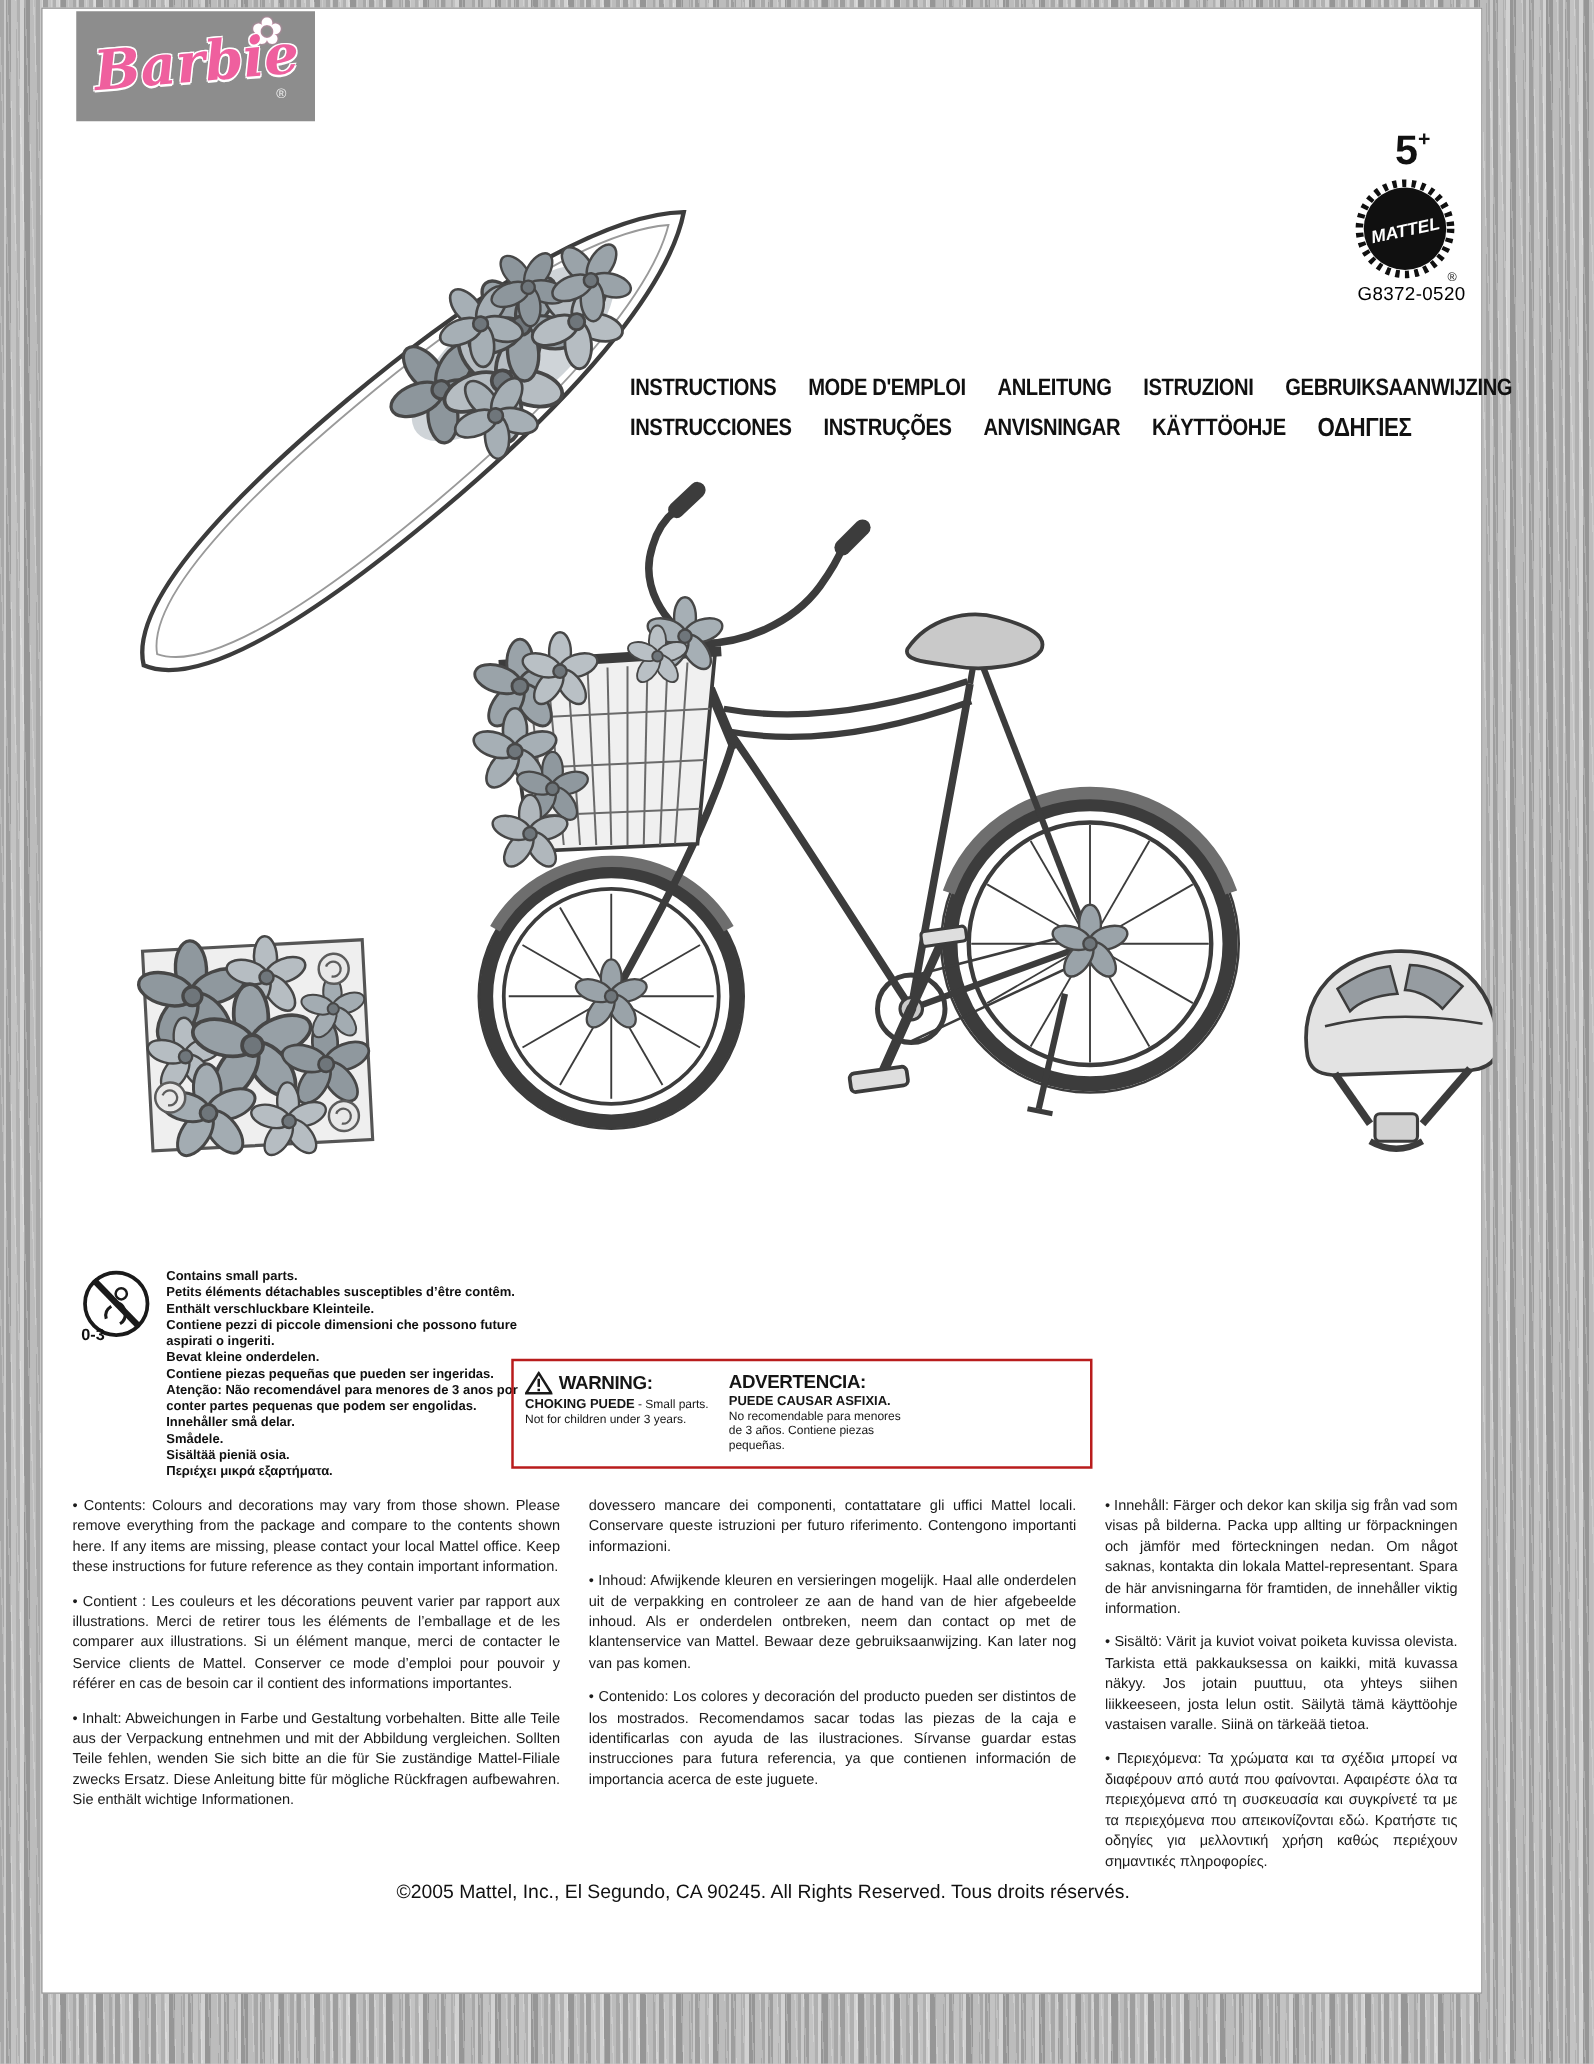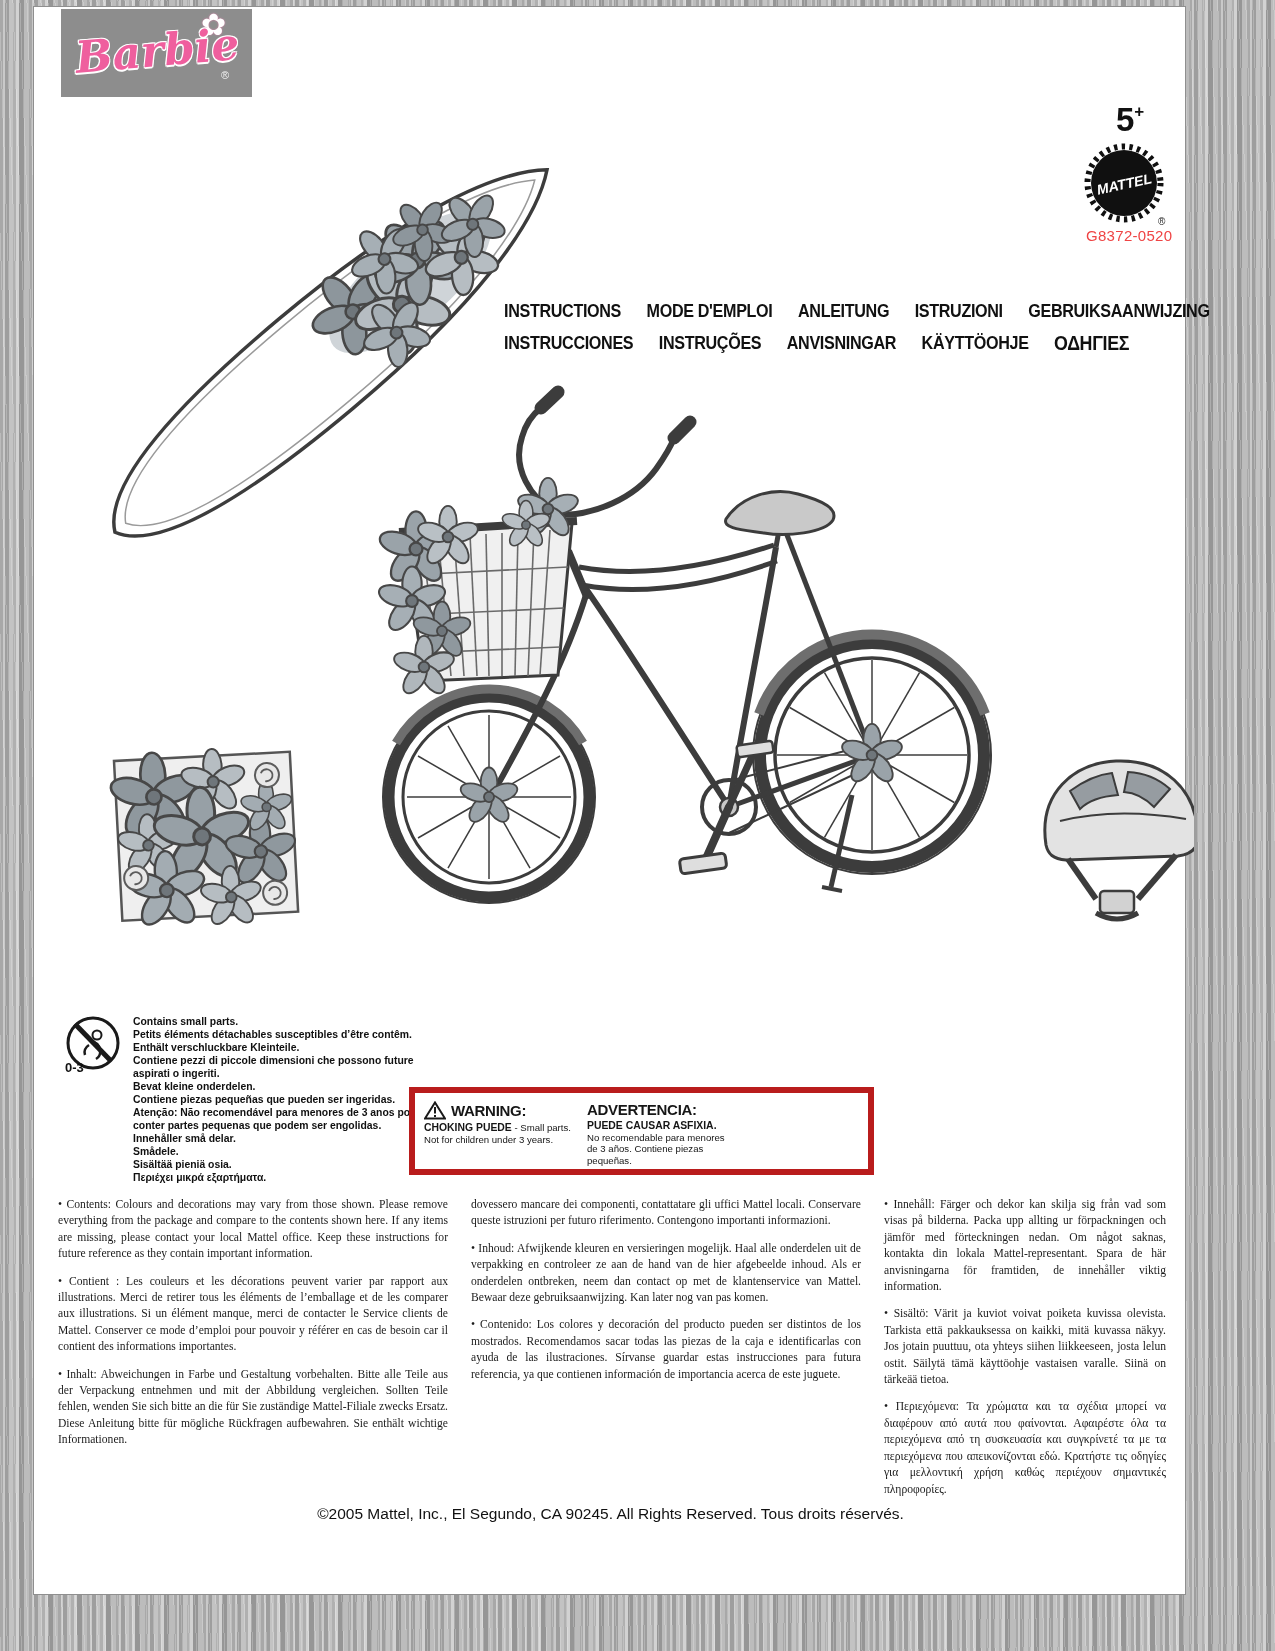--- a/index.html
+++ b/index.html
@@ -32,49 +32,49 @@
     text-shadow:1px 1px 0 #fff,-1px -1px 0 #fff,1px -1px 0 #fff,-1px 1px 0 #fff,0 2px 0 #fff;
   }
   .barbie-reg { position:absolute; left:160px; top:60px; color:#f3f3f3; font-size:11px; }
   .barbie-flower { position:absolute; left:140px; top:-2px; color:#ffffff; font-size:30px;
     text-shadow:0 0 2px #e886b4; }
 
   
   .age { position:absolute; left:1082px; top:94px; font-size:33px; font-weight:bold; color:#111; }
   .age sup { font-size:17px; vertical-align:14px; }
   .mattel-seal { position:absolute; left:1050px; top:136px; }
-  .code { position:absolute; left:1052px; top:220px; font-size:15px; color:#ef4444; letter-spacing:.3px; }
+  .code { position:absolute; left:1052px; top:220px; font-size:15px; color:#000000; letter-spacing:.3px; }
 
   
   .title { position:absolute; left:470px; top:288px; width:660px; }
   .title-line { display:flex; gap:0 30px; font-weight:bold; font-size:19px; line-height:32px;
     letter-spacing:-0.4px; white-space:nowrap; transform:scaleX(.85); transform-origin:left; color:#111; }
   .title-line span { display:inline-block; }
   .title-line.l2 span:last-child { font-size:21px; }
 
   .art { position:absolute; left:40px; top:140px; }
 
   
   .choke { position:absolute; left:27px; top:1008px; display:flex; gap:8px; }
   .choke-lines { width:292px; font-size:10.4px; font-weight:bold; line-height:13px; color:#101010; }
 
   
   .warnbox {
     position:absolute; left:375px; top:1080px; width:465px; height:88px;
-    border:6px solid #b91c1c; display:flex; gap:13px; padding:8px 9px 6px 9px;
+    border:2px solid #b91c1c; display:flex; gap:13px; padding:8px 9px 6px 9px;
   }
   .warn-col { color:#161616; }
   .warn-en { width:150px; } .warn-es { width:138px; } .warn-fr { width:150px; }
   .warn-title-row { display:flex; align-items:center; gap:5px; margin-bottom:2px; }
   .warn-title { font-size:15px; font-weight:bold; letter-spacing:-0.3px; }
   .wb { font-weight:bold; font-size:10.4px; }
   .warn-body { font-size:9.6px; line-height:11.6px; }
 
   
-  .cols { position:absolute; left:24px; top:1190px; display:flex; gap:23px;font-family:Liberation Serif, serif; }
+  .cols { position:absolute; left:24px; top:1190px; display:flex; gap:23px; }
   .col { text-align:justify; color:#1b1b1b; }
   .col-1 { width:390px; } .col-2 { width:390px; } .col-3 { width:282px; }
   .col p { font-size:11.6px; line-height:16.4px; margin-bottom:11px; }
 
   .footer { position:absolute; left:0; width:1153px; top:1498px; text-align:center;
     font-size:15.5px; color:#111; }
 </style>
 </head>
 <body>
 

